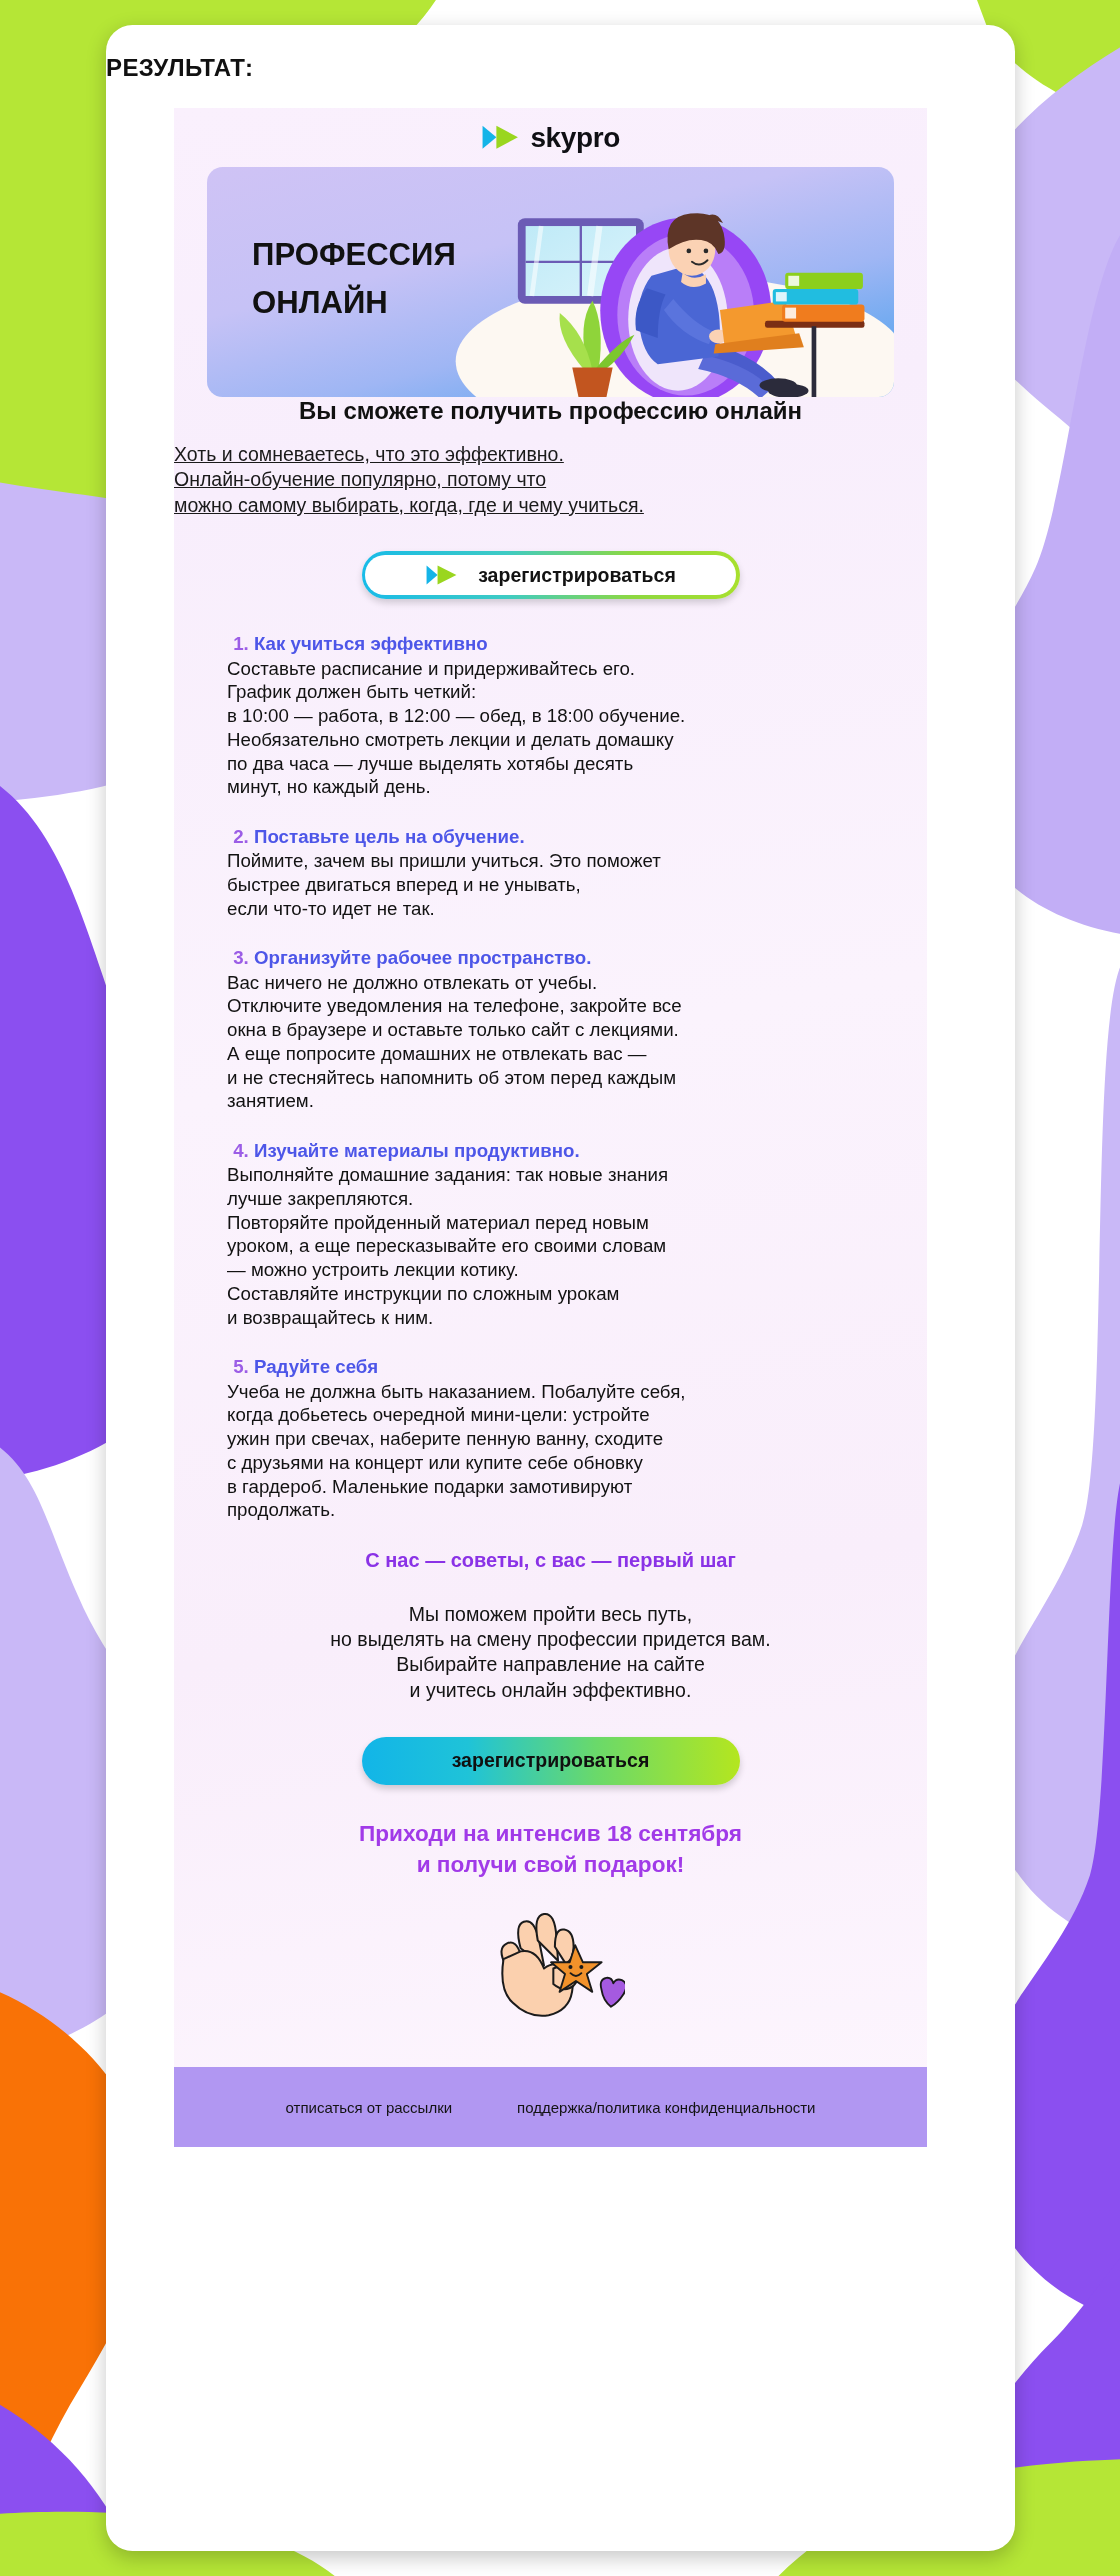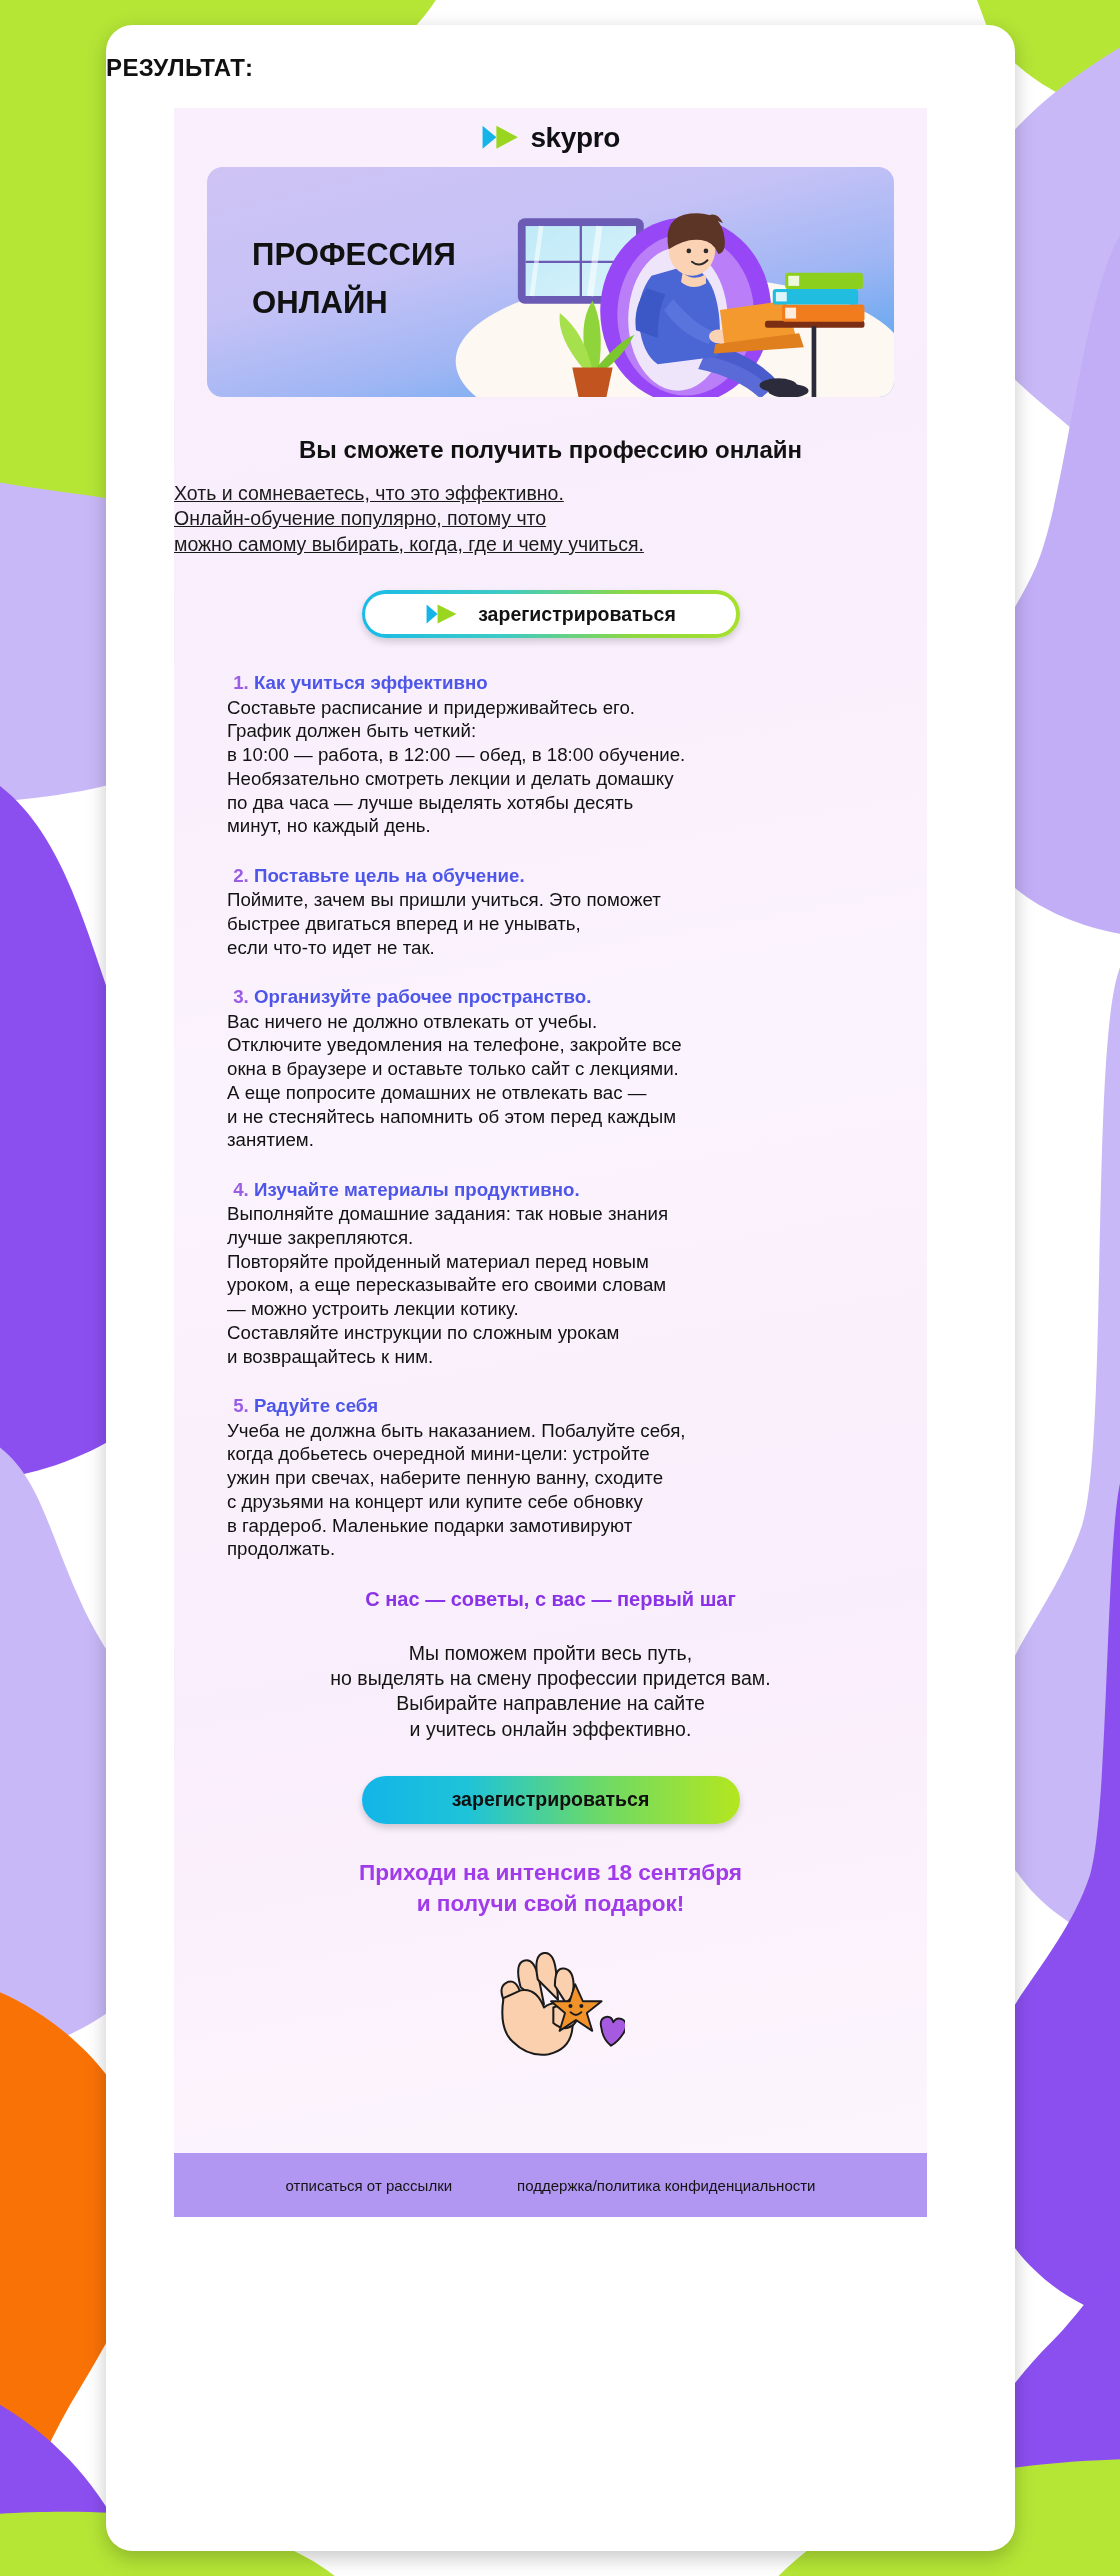--- a/index.html
+++ b/index.html
@@ -82,21 +82,20 @@
     position: relative;
   }
   .hero svg { display:block; width:100%; height:100%; }
 
   
   .h2 {
     text-align: center;
     font-size: 24px;
     font-weight: bold;
     color: #111;
-    margin-top: 39px;
   }
   .lead {
     text-align: left;
     font-size: 19.5px;
     color: #1a1a1a;
     line-height: 1.30;
     margin-top: 17px;
     text-decoration: underline;
   }
 
@@ -193,27 +192,26 @@
   }
 
   .hand-wrap {
     display:flex; justify-content:center;
     margin-top: 23px;
     padding-bottom: 47px;
   }
 
   
   .footer {
-    height: 64px;
+    height: 80px;
     background: #b197f2;
     display:flex;
     align-items:center;
     justify-content:center;
     gap: 65px;
-    margin-top: 47px;
   }
   .footer-link {
     font-size: 15px;
     color: #131313;
   }
 </style>
 </head>
 <body>
 
 <svg id="bg" viewBox="0 0 1440 3310" preserveAspectRatio="none">

